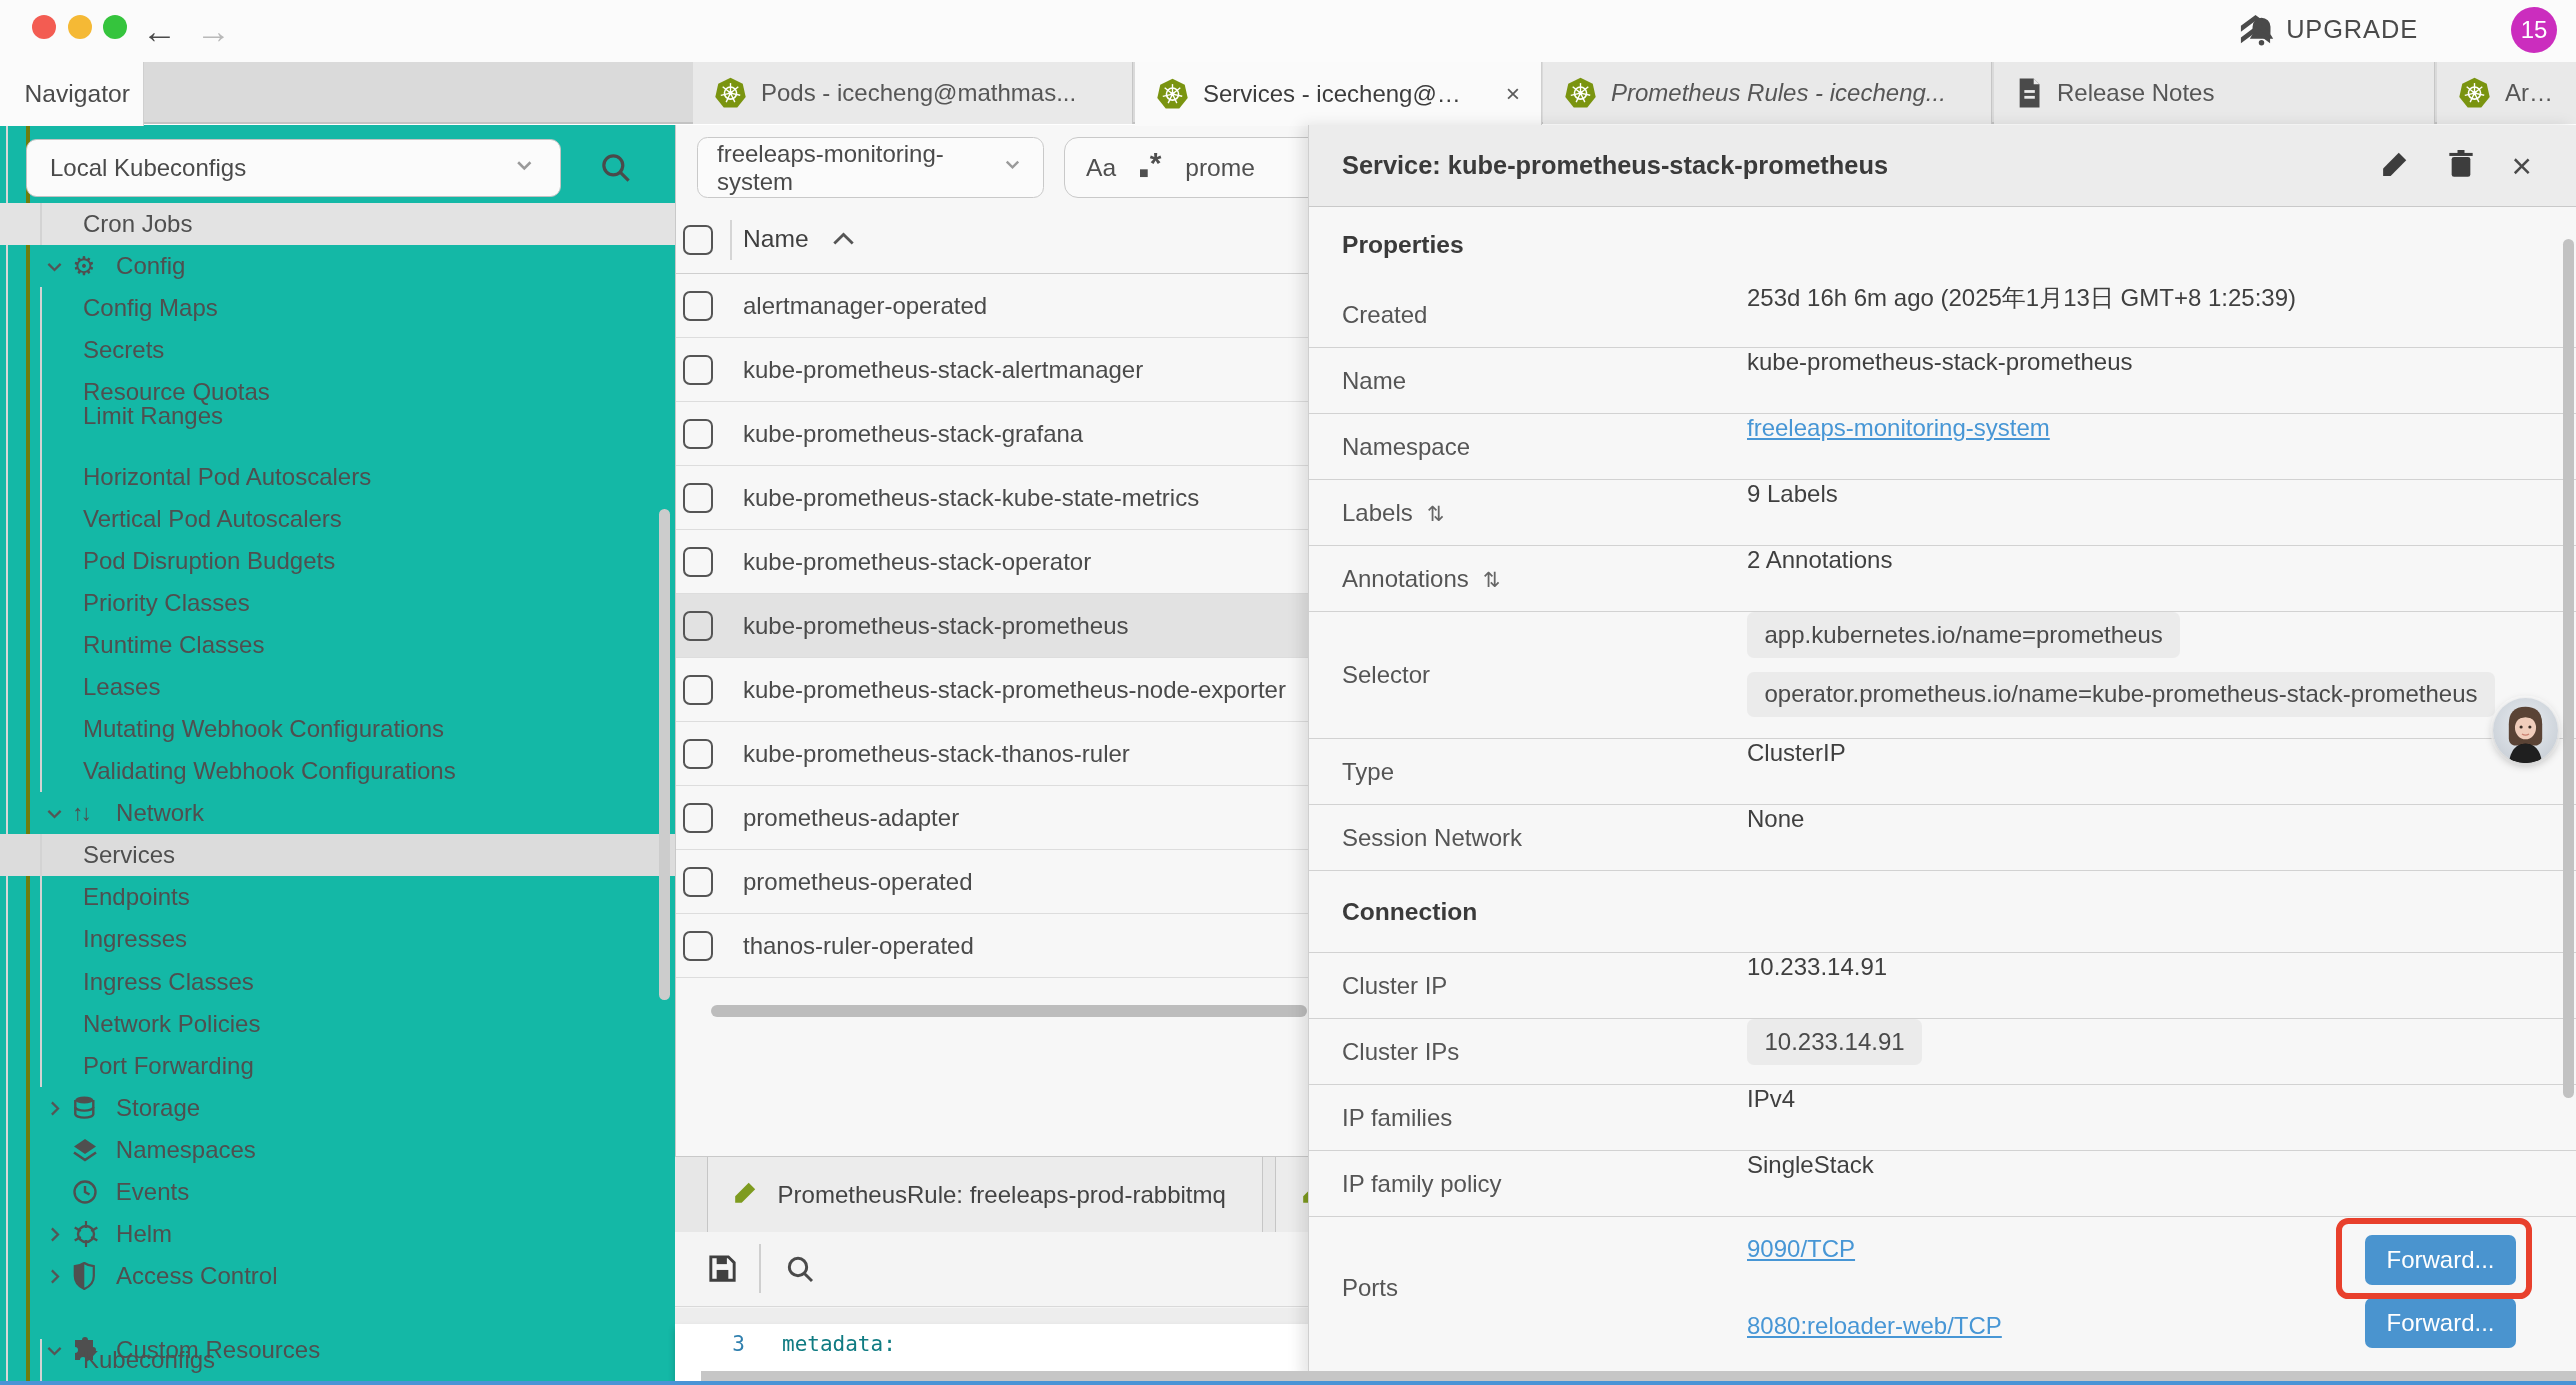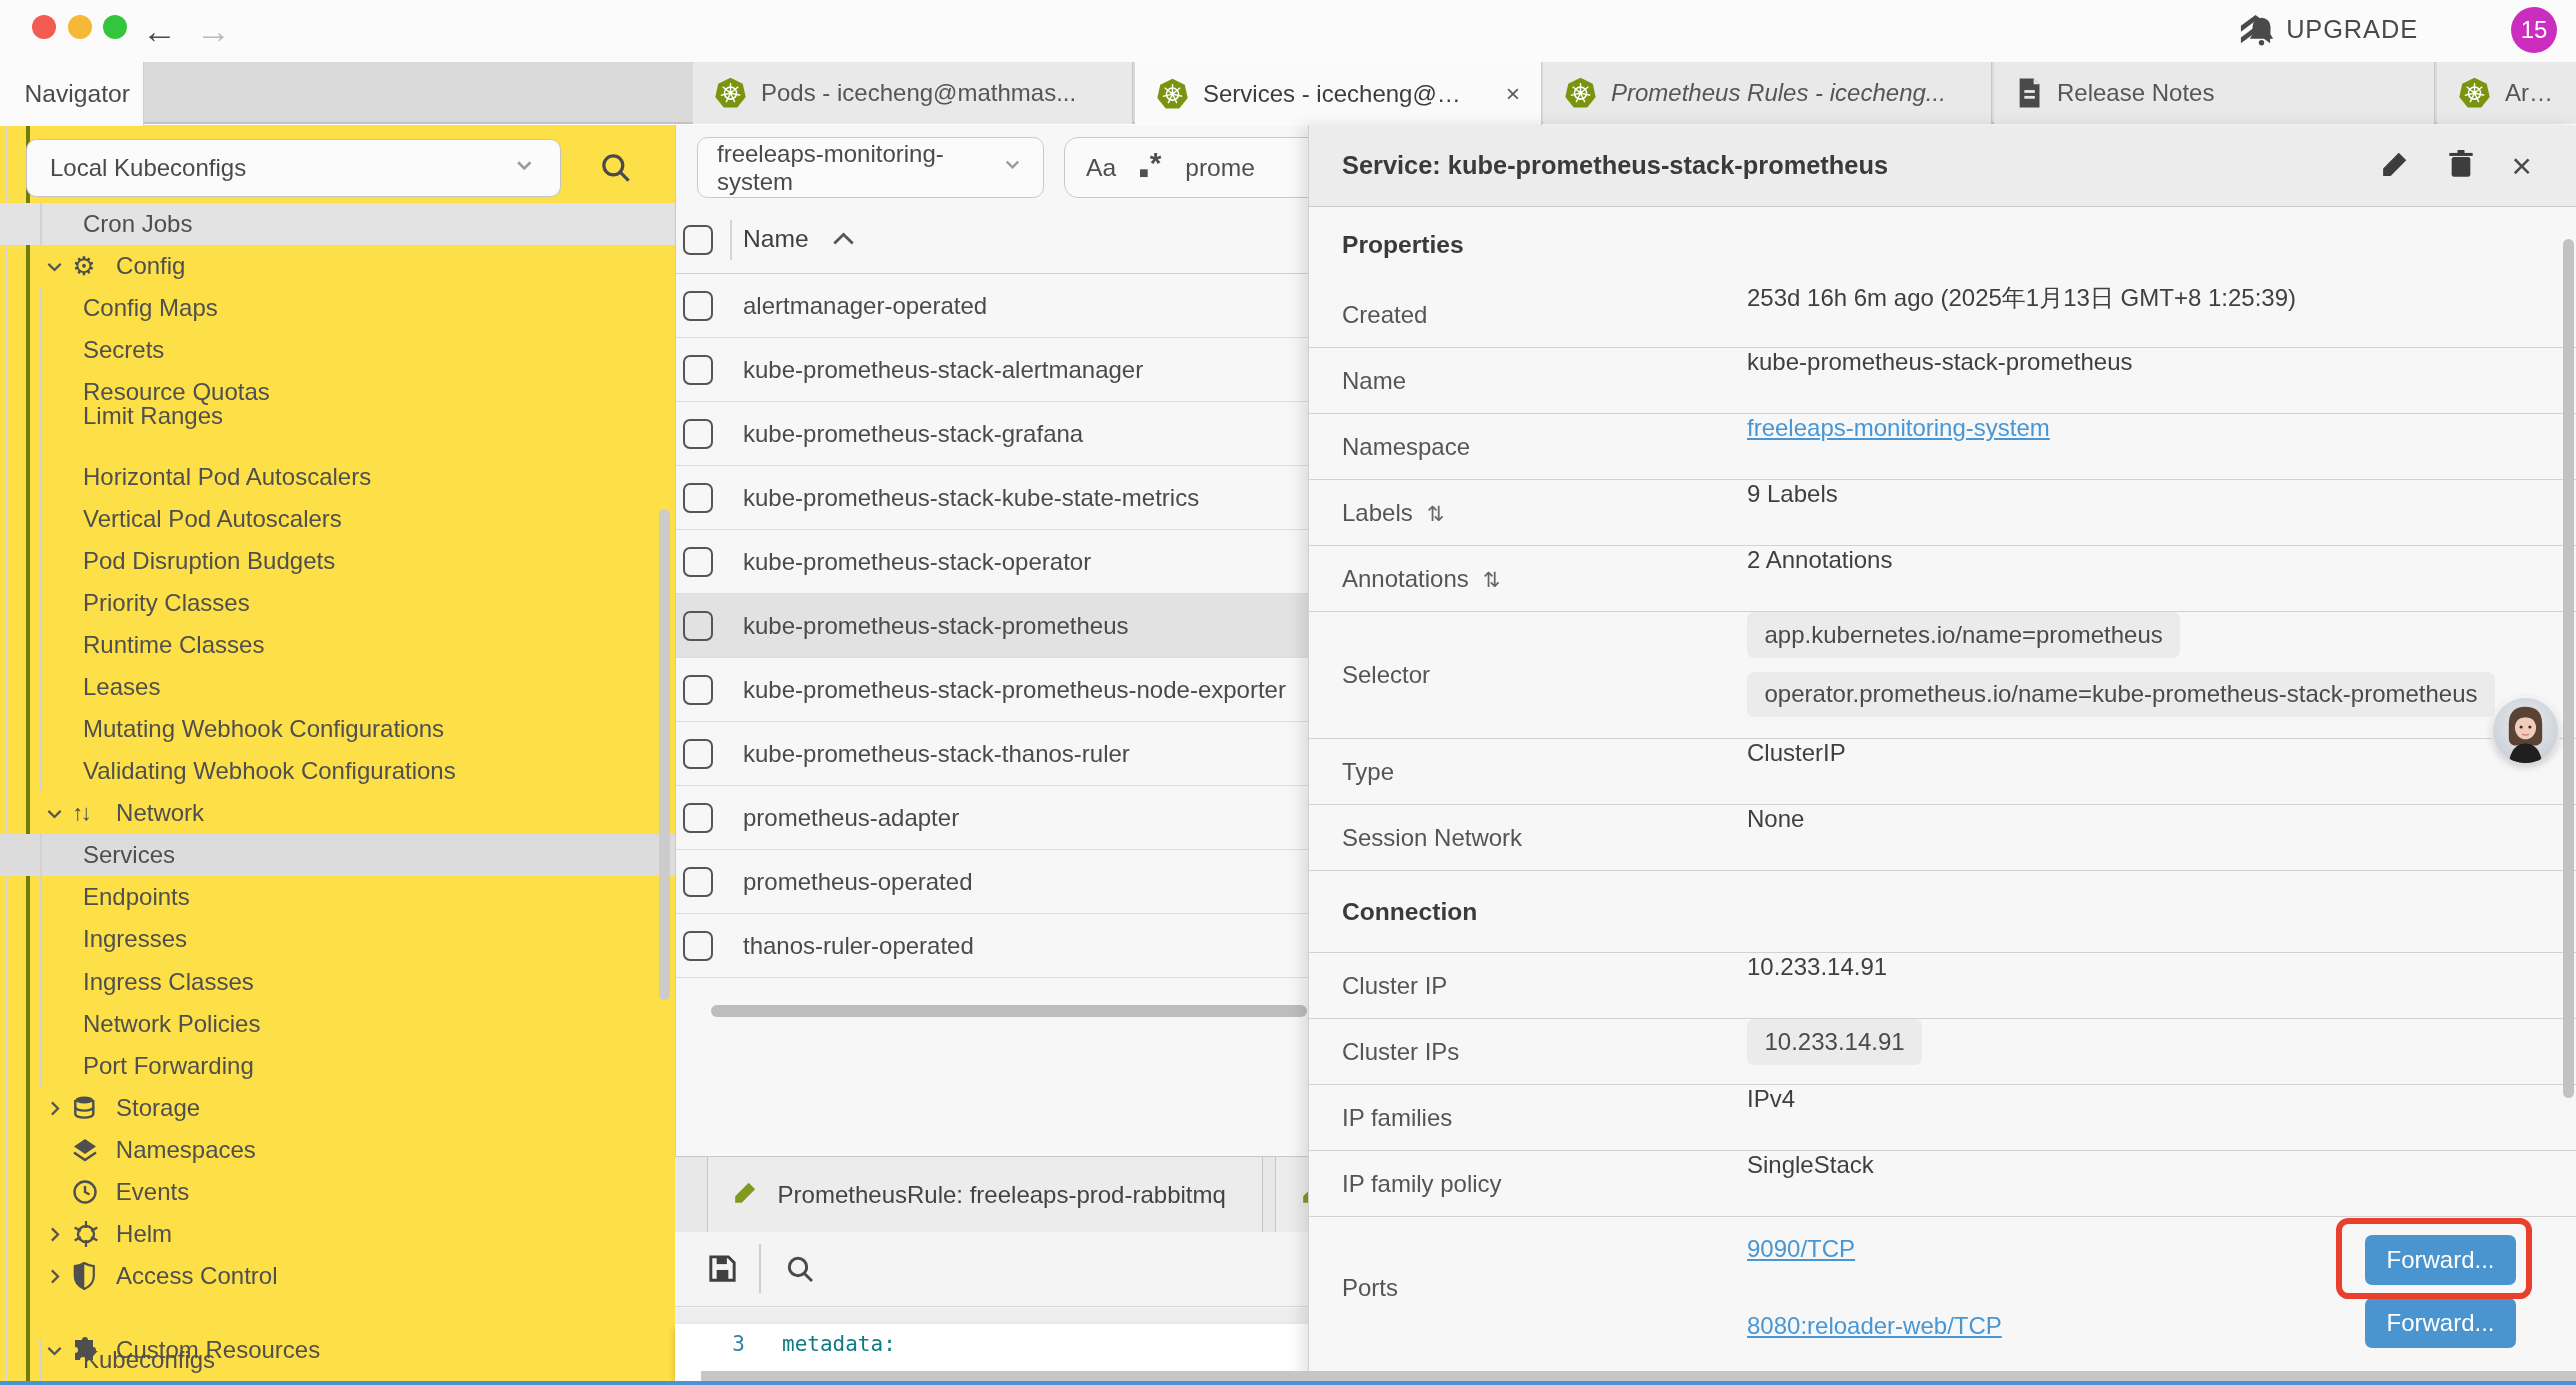--- a/index.html
+++ b/index.html
@@ -26,21 +26,21 @@
        font-size:24px;color:#565656;overflow:hidden;white-space:nowrap;z-index:1;}
   .tab.active{background:#fafafa;color:#3c3c3c;height:64px;z-index:3;border-right:1.8px solid #cfcfcf;}
   .tab.italic .tab-label{font-style:italic;}
   .tab .tab-label{overflow:hidden;text-overflow:ellipsis;}
   .tab .close{margin-left:auto;font-size:24.6px;color:#5c5c5c;padding-left:16px;}
   #navigator-tab{position:absolute;left:0;top:0;width:144px;height:64px;background:#fbfbfb;
        border-right:1.8px solid #cfcfcf;display:flex;align-items:center;padding-left:24.6px;
        box-sizing:border-box;font-size:24.6px;color:#4a4a4a;z-index:3;}
 
   
-  #sidebar{position:absolute;left:0;top:125px;width:675px;height:1256px;background:#fde047;overflow:hidden;padding-left:28px;}
+  #sidebar{position:absolute;left:0;top:125px;width:675px;height:1256px;background:#14b8a6;overflow:hidden;padding-left:28px;}
   #sidebar .edge1{position:absolute;left:6.1px;top:0;width:1.8px;height:100%;background:#d8d8d8;}
   #sidebar .edge2{position:absolute;left:26px;top:0;width:3.5px;height:100%;background:#6e7d0e;}
   #kubeconfig-row{position:absolute;left:0;top:0;width:675px;height:79px;}
   .selectbox{position:absolute;left:26px;top:14px;width:535px;height:58px;background:#fbfbfb;
       border:1.8px solid #c3c3c3;border-radius:10.5px;display:flex;align-items:center;
       padding:0 23px;box-sizing:border-box;font-size:24px;color:#4a4a4a;}
   .selectbox .caret{margin-left:auto;}
   #sidebar-search-icon{position:absolute;left:598px;top:24.6px;}
   #tree{position:absolute;left:0;top:78px;width:675px;height:1178px;}
   .tree-row{position:absolute;left:0;width:675px;height:42px;display:flex;align-items:center;

